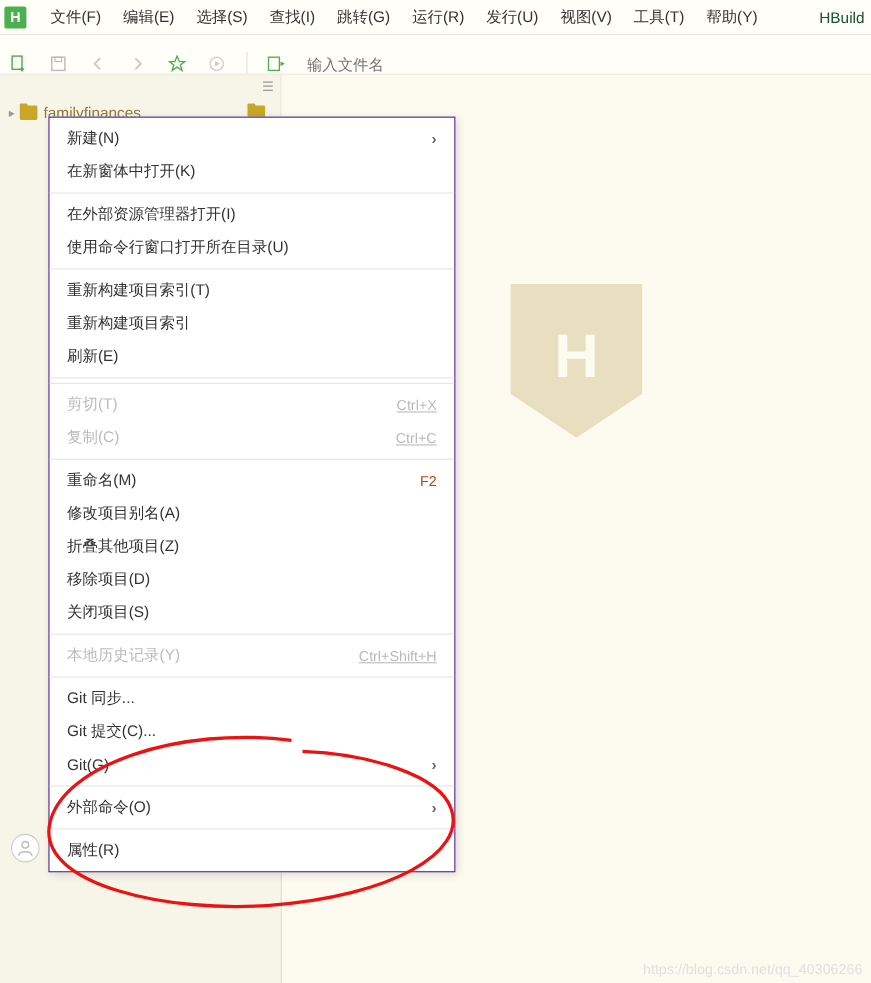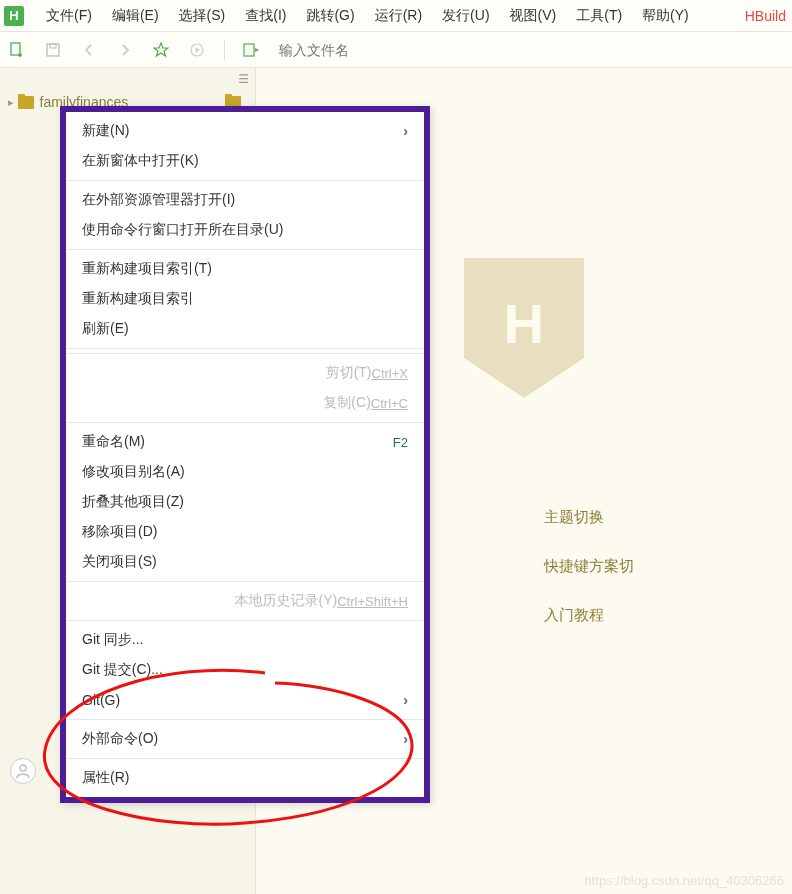--- a/index.html
+++ b/index.html
@@ -1,47 +1,47 @@
 <!DOCTYPE html>
 <html><head>
   <meta charset="utf-8">
   <style>
     * { margin: 0; padding: 0; box-sizing: border-box; font-family: "Microsoft YaHei", Arial, sans-serif; }
     body { width: 792px; height: 894px; background: #fffef8; overflow: hidden; position: relative; }
     
     .menubar { display: flex; align-items: center; height: 32px; background: #fffef8; border-bottom: 1px solid #e8e4d8; padding-left: 4px; }
     .app-icon { width: 20px; height: 20px; background: #4caf50; color: #fff; display: flex; align-items: center; justify-content: center; font-weight: bold; font-size: 13px; margin-right: 12px; border-radius: 2px; }
     .menu-item { padding: 4px 10px; font-size: 14px; color: #333; cursor: pointer; }
-    .product { margin-left: auto; padding-right: 6px; font-size: 14px; color: #ef4444; }
-    
-    .toolbar { display: flex; align-items: center; height: 36px; background: #fffef8; padding-left: 8px; gap: 18px; border-bottom: 1px solid #e8e4d8; }
+    .product { margin-left: auto; padding-right: 6px; font-size: 14px; color: #14532d; }
+    
+    .toolbar { display: flex; align-items: flex-end; height: 36px; background: #fffef8; padding-left: 8px; gap: 18px; border-bottom: 1px solid #e8e4d8; }
     .tb-icon { width: 18px; height: 18px; display: flex; align-items: center; justify-content: center; cursor: pointer; color: #888; }
     .tb-icon.green { color: #4caf50; }
     .tb-sep { width: 1px; height: 20px; background: #ddd; }
     .file-input { font-size: 14px; color: #aaa; border: none; background: transparent; outline: none; width: 200px; }
     
     .main { display: flex; height: calc(100% - 68px); }
     .sidebar { width: 256px; background: #f7f5e8; border-right: 1px solid #e8e4d8; position: relative; }
     .sidebar-menu-icon { position: absolute; top: 4px; right: 6px; color: #999; cursor: pointer; font-size: 12px; }
     .tree-item { display: flex; align-items: center; padding: 4px 8px; font-size: 14px; color: #8a7d3a; margin-top: 22px; }
     .tree-item .chev { color: #999; margin-right: 4px; font-size: 11px; }
     .tree-item .folder { width: 16px; height: 13px; background: #c7a629; margin-right: 6px; border-radius: 1px; position: relative; }
     .tree-item .folder::before { content: ""; position: absolute; top: -2px; left: 0; width: 7px; height: 3px; background: #c7a629; border-radius: 1px 1px 0 0; }
     .tree-item .folder.right { margin-left: auto; margin-right: 6px; }
     
     .content { flex: 1; background: #fdfbef; position: relative; }
     .shield { position: absolute; top: 190px; left: 50%; transform: translateX(-50%); width: 120px; height: 140px; }
     .links-grid { position: absolute; top: 440px; left: 0; right: 0; display: grid; grid-template-columns: 1fr 1fr; gap: 30px 40px; padding: 0 30px; }
     .link-item { font-size: 15px; color: #8a7d3a; cursor: pointer; }
     
-    .context-menu { position: absolute; left: 60px; top: 106px; width: 370px; background: #fff; border: 6px solid #4c1d95; box-shadow: 2px 2px 8px rgba(0,0,0,0.15); z-index: 100; padding: 4px 0; }
+    .context-menu { position: absolute; left: 44px; top: 106px; width: 370px; background: #fff; border: 1px solid #4c1d95; box-shadow: 2px 2px 8px rgba(0,0,0,0.15); z-index: 100; padding: 4px 0; }
     .cm-item { display: flex; align-items: center; padding: 6px 16px; font-size: 14px; color: #333; cursor: pointer; min-height: 30px; }
-    .cm-item.disabled { color: #bbb; cursor: default; text-align: right; }
+    .cm-item.disabled { color: #bbb; cursor: default; }
     .cm-label { flex: 1; }
-    .cm-shortcut { color: #15803d; font-size: 13px; }
+    .cm-shortcut { color: #c2410c; font-size: 13px; }
     .cm-item.disabled .cm-shortcut { color: #bbb; text-decoration: underline; }
     .cm-arrow { color: #666; font-size: 14px; font-weight: bold; }
     .cm-sep { height: 1px; background: #e5e5e5; margin: 4px 0; }
     
     .bottom-bg { position: absolute; bottom: 0; left: 0; right: 0; height: 140px; background: linear-gradient(135deg, #3a3530 0%, #6b5d50 50%, #8a7865 100%); z-index: -1; }
     .avatar { position: absolute; bottom: 110px; left: 10px; width: 26px; height: 26px; border: 1px solid #ccc; border-radius: 50%; display: flex; align-items: center; justify-content: center; color: #999; background: #fff; }
     .watermark { position: absolute; bottom: 6px; right: 8px; font-size: 13px; color: #e0e0e0; z-index: 1; }
     
     .annotation { position: absolute; z-index: 200; pointer-events: none; }
   </style>
@@ -115,28 +115,20 @@
       <span class="folder"></span>
       <span>familyfinances</span>
       <span class="folder right"></span>
     </div>
   </div>
   <div class="content">
     <svg class="shield" viewBox="0 0 120 140">
       <path d="M0 0 L120 0 L120 100 L60 140 L0 100 Z" fill="#e8dfc0"></path>
       <text x="60" y="85" text-anchor="middle" font-size="56" font-weight="bold" fill="#fdfbef">H</text>
     </svg>
-    <div class="links-grid">
-      <div class="link-item">新建项目</div>
-      <div class="link-item">主题切换</div>
-      <div class="link-item">新建空白文件</div>
-      <div class="link-item">快捷键方案切</div>
-      <div class="link-item">打开目录</div>
-      <div class="link-item">入门教程</div>
-    </div>
   </div>
 </div>
 
 <div class="context-menu">
   <div class="cm-item">
       <span class="cm-label">新建(N)</span>
       <span class="cm-arrow">›</span>
     </div>
   <div class="cm-item">
       <span class="cm-label">在新窗体中打开(K)</span>

